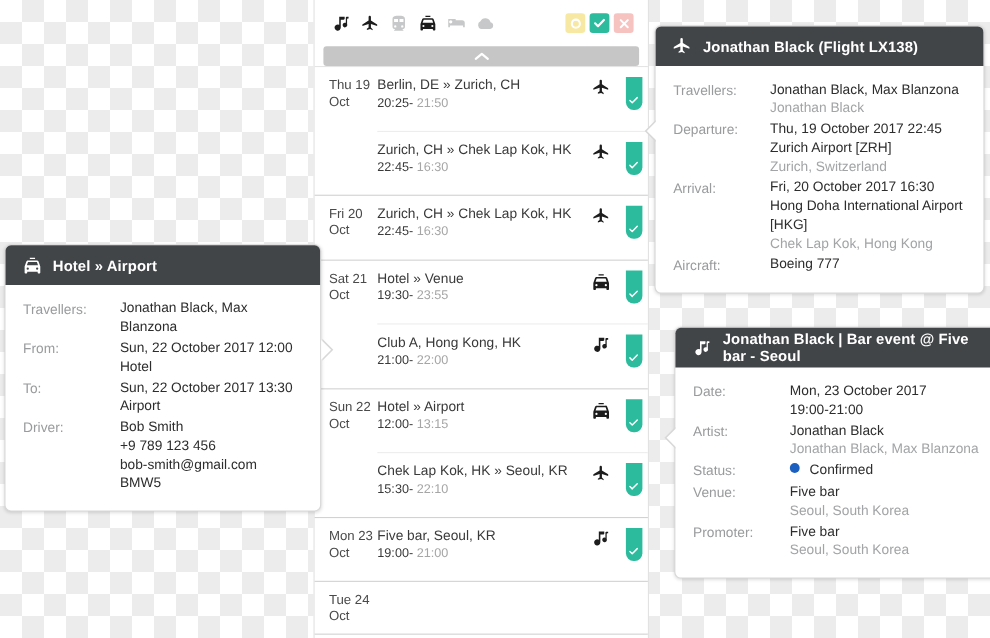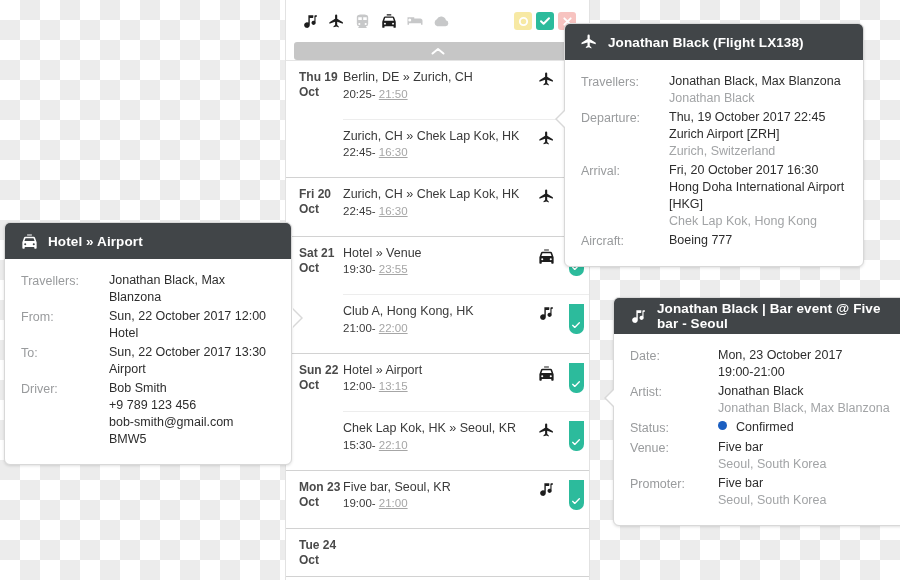--- a/index.html
+++ b/index.html
@@ -165,21 +165,20 @@
   }
   .ev + .ev .ev-main { border-top: 1px solid #ededed; }
   .ev-date {
     width: 57px;
     flex: none;
     font-size: 12px;
     color: #4a4a4a;
     line-height: 15px;
     padding: 9px 0 8px 13px;
     box-sizing: border-box;
-    font-weight: bold;
   }
   .ev-main {
     flex: 1;
     padding: 9px 0 17px 0;
     min-width: 0;
     display: flex;
     align-items: flex-start;
   }
   .ev-text {
     flex: 1;
@@ -190,21 +189,21 @@
     font-size: 12.5px;
     color: #3a3a3a;
     line-height: 15.5px;
   }
   .ev-time {
     font-size: 11.5px;
     color: #3a3a3a;
     line-height: 15px;
     margin-top: 1px;
   }
-  .ev-time .t-end { color: #a6a6a6; text-decoration: underline; }
+  .ev-time .t-end { color: #a6a6a6; }
   .ev-type {
     width: 34px;
     flex: none;
     display: flex;
     align-items: flex-start;
     justify-content: center;
     padding-top: 1px;
   }
   .ev-type svg { display:block; }
   .ev-status {
@@ -557,21 +556,21 @@
           <span class="primary">+9 789 123 456</span>
           <span class="primary">bob-smith@gmail.com</span>
           <span class="primary">BMW5</span>
         </div>
       </div>
     </div>
   <span class="pointer-b right" style="left:288px; top:85px;"></span>
   <span class="pointer right" style="left:287px; top:86px;"></span>
 </div>
 
-<div class="card" id="flight-card" style="left:564px; top:23px; width:300px;">
+<div class="card" id="flight-card" style="left:595px; top:23px; width:300px;">
   <div class="card-header">
     <span class="hdr-icon">
       <svg width="18" height="18" viewBox="0 0 24 24" fill="#ffffff">
           <path d="M21 15v-2l-8-5V3.5a1.5 1.5 0 0 0-3 0V8l-8 5v2l8-2.5V17l-2.2 1.6V20L12 19l3.2 1.6v-1.4L13 17v-4.5L21 15z"></path>
         </svg>
     </span>
     <span>Jonathan Black (Flight LX138)</span>
   </div>
   <div class="card-body" id="flight-body">
       <div class="row">

